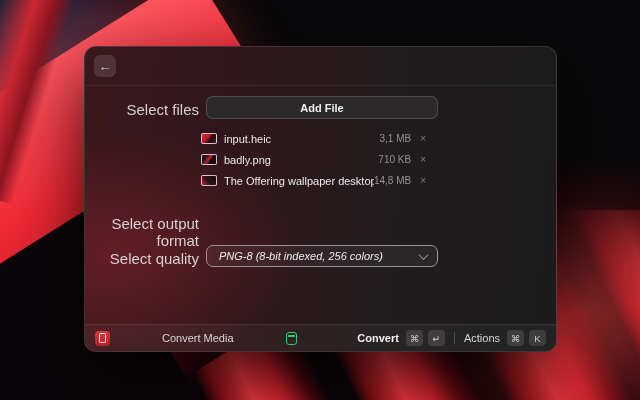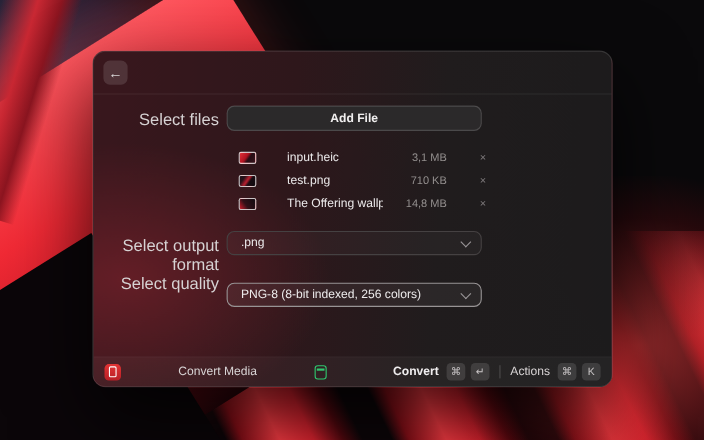--- a/index.html
+++ b/index.html
@@ -43,21 +43,21 @@
     background:rgba(255,255,255,0.12);display:flex;align-items:center;justify-content:center;
     color:#d9d6d7;font-size:13px;line-height:1;cursor:default;}
   .content{position:absolute;left:0;top:38px;right:0;bottom:27px;}
   .row-label{position:absolute;left:0;width:114px;text-align:right;
     font-size:15px;font-weight:500;color:#d6d2d3;}
   .ctrl{position:absolute;left:121px;width:232px;box-sizing:border-box;}
   .add-file-btn{top:11px;height:23px;border-radius:7px;background:#2b292a;
     border:1px solid rgba(255,255,255,0.16);display:flex;align-items:center;justify-content:center;
     font-size:11px;font-weight:700;color:#f0eeee;}
   
-  .file-row{position:absolute;left:132px;width:225px;height:21px;display:flex;align-items:flex-end;gap:21px;}
+  .file-row{position:absolute;left:116px;width:225px;height:21px;display:flex;align-items:center;}
   .thumb{width:16px;height:11px;border-radius:2px;border:1px solid rgba(255,255,255,0.75);
     box-sizing:border-box;flex:0 0 auto;}
   .thumb-1{background:linear-gradient(125deg,#e03038 0%,#b01220 42%,#230d14 58%,#3a141c 100%);}
   .thumb-2{background:linear-gradient(125deg,#241119 25%,#c02030 48%,#170c12 62%,#120a0f 100%);}
   .thumb-3{background:linear-gradient(55deg,#b01b28 8%,#301018 40%,#130b10 100%);}
   .file-name{margin-left:7px;font-size:11px;color:#ebe9ea;white-space:nowrap;overflow:hidden;flex:1 1 auto;}
   .file-size{font-size:10px;color:#94908f;white-space:nowrap;margin-right:9px;}
   .file-remove{font-size:10px;color:#7d797b;line-height:1;}
   
   .dropdown{height:22px;border-radius:7px;background:rgba(255,255,255,0.03);
@@ -114,39 +114,35 @@
     </div>
 
     <div class="file-row" style="top:43px;">
       <div class="thumb thumb-1"></div>
       <div class="file-name">input.heic</div>
       <div class="file-size">3,1 MB</div>
       <div class="file-remove">×</div>
     </div>
     <div class="file-row" style="top:64px;">
       <div class="thumb thumb-2"></div>
-      <div class="file-name">test.png</div>
+      <div class="file-name">badly.png</div>
       <div class="file-size">710 KB</div>
       <div class="file-remove">×</div>
     </div>
     <div class="file-row" style="top:85px;">
       <div class="thumb thumb-3"></div>
       <div class="file-name">The Offering wallpaper desktop.png</div>
       <div class="file-size">14,8 MB</div>
       <div class="file-remove">×</div>
     </div>
 
     <div class="row-label" style="top:130px;">Select output format</div>
-    <div class="ctrl dropdown" style="top:125px;">
-      <span class="dd-value">.png</span>
-      <span class="chevron"></span>
-    </div>
 
     <div class="row-label" style="top:165px;">Select quality</div>
-    <div class="ctrl dropdown focused" style="top:172px;">
+    <div class="ctrl dropdown focused" style="top:160px;font-style:italic;">
       <span class="dd-value">PNG-8 (8-bit indexed, 256 colors)</span>
       <span class="chevron"></span>
     </div>
 
   </div>
 
   <div class="win-footer">
     <div class="ext-icon">
       <div class="ext-icon-inner"></div>
     </div>

